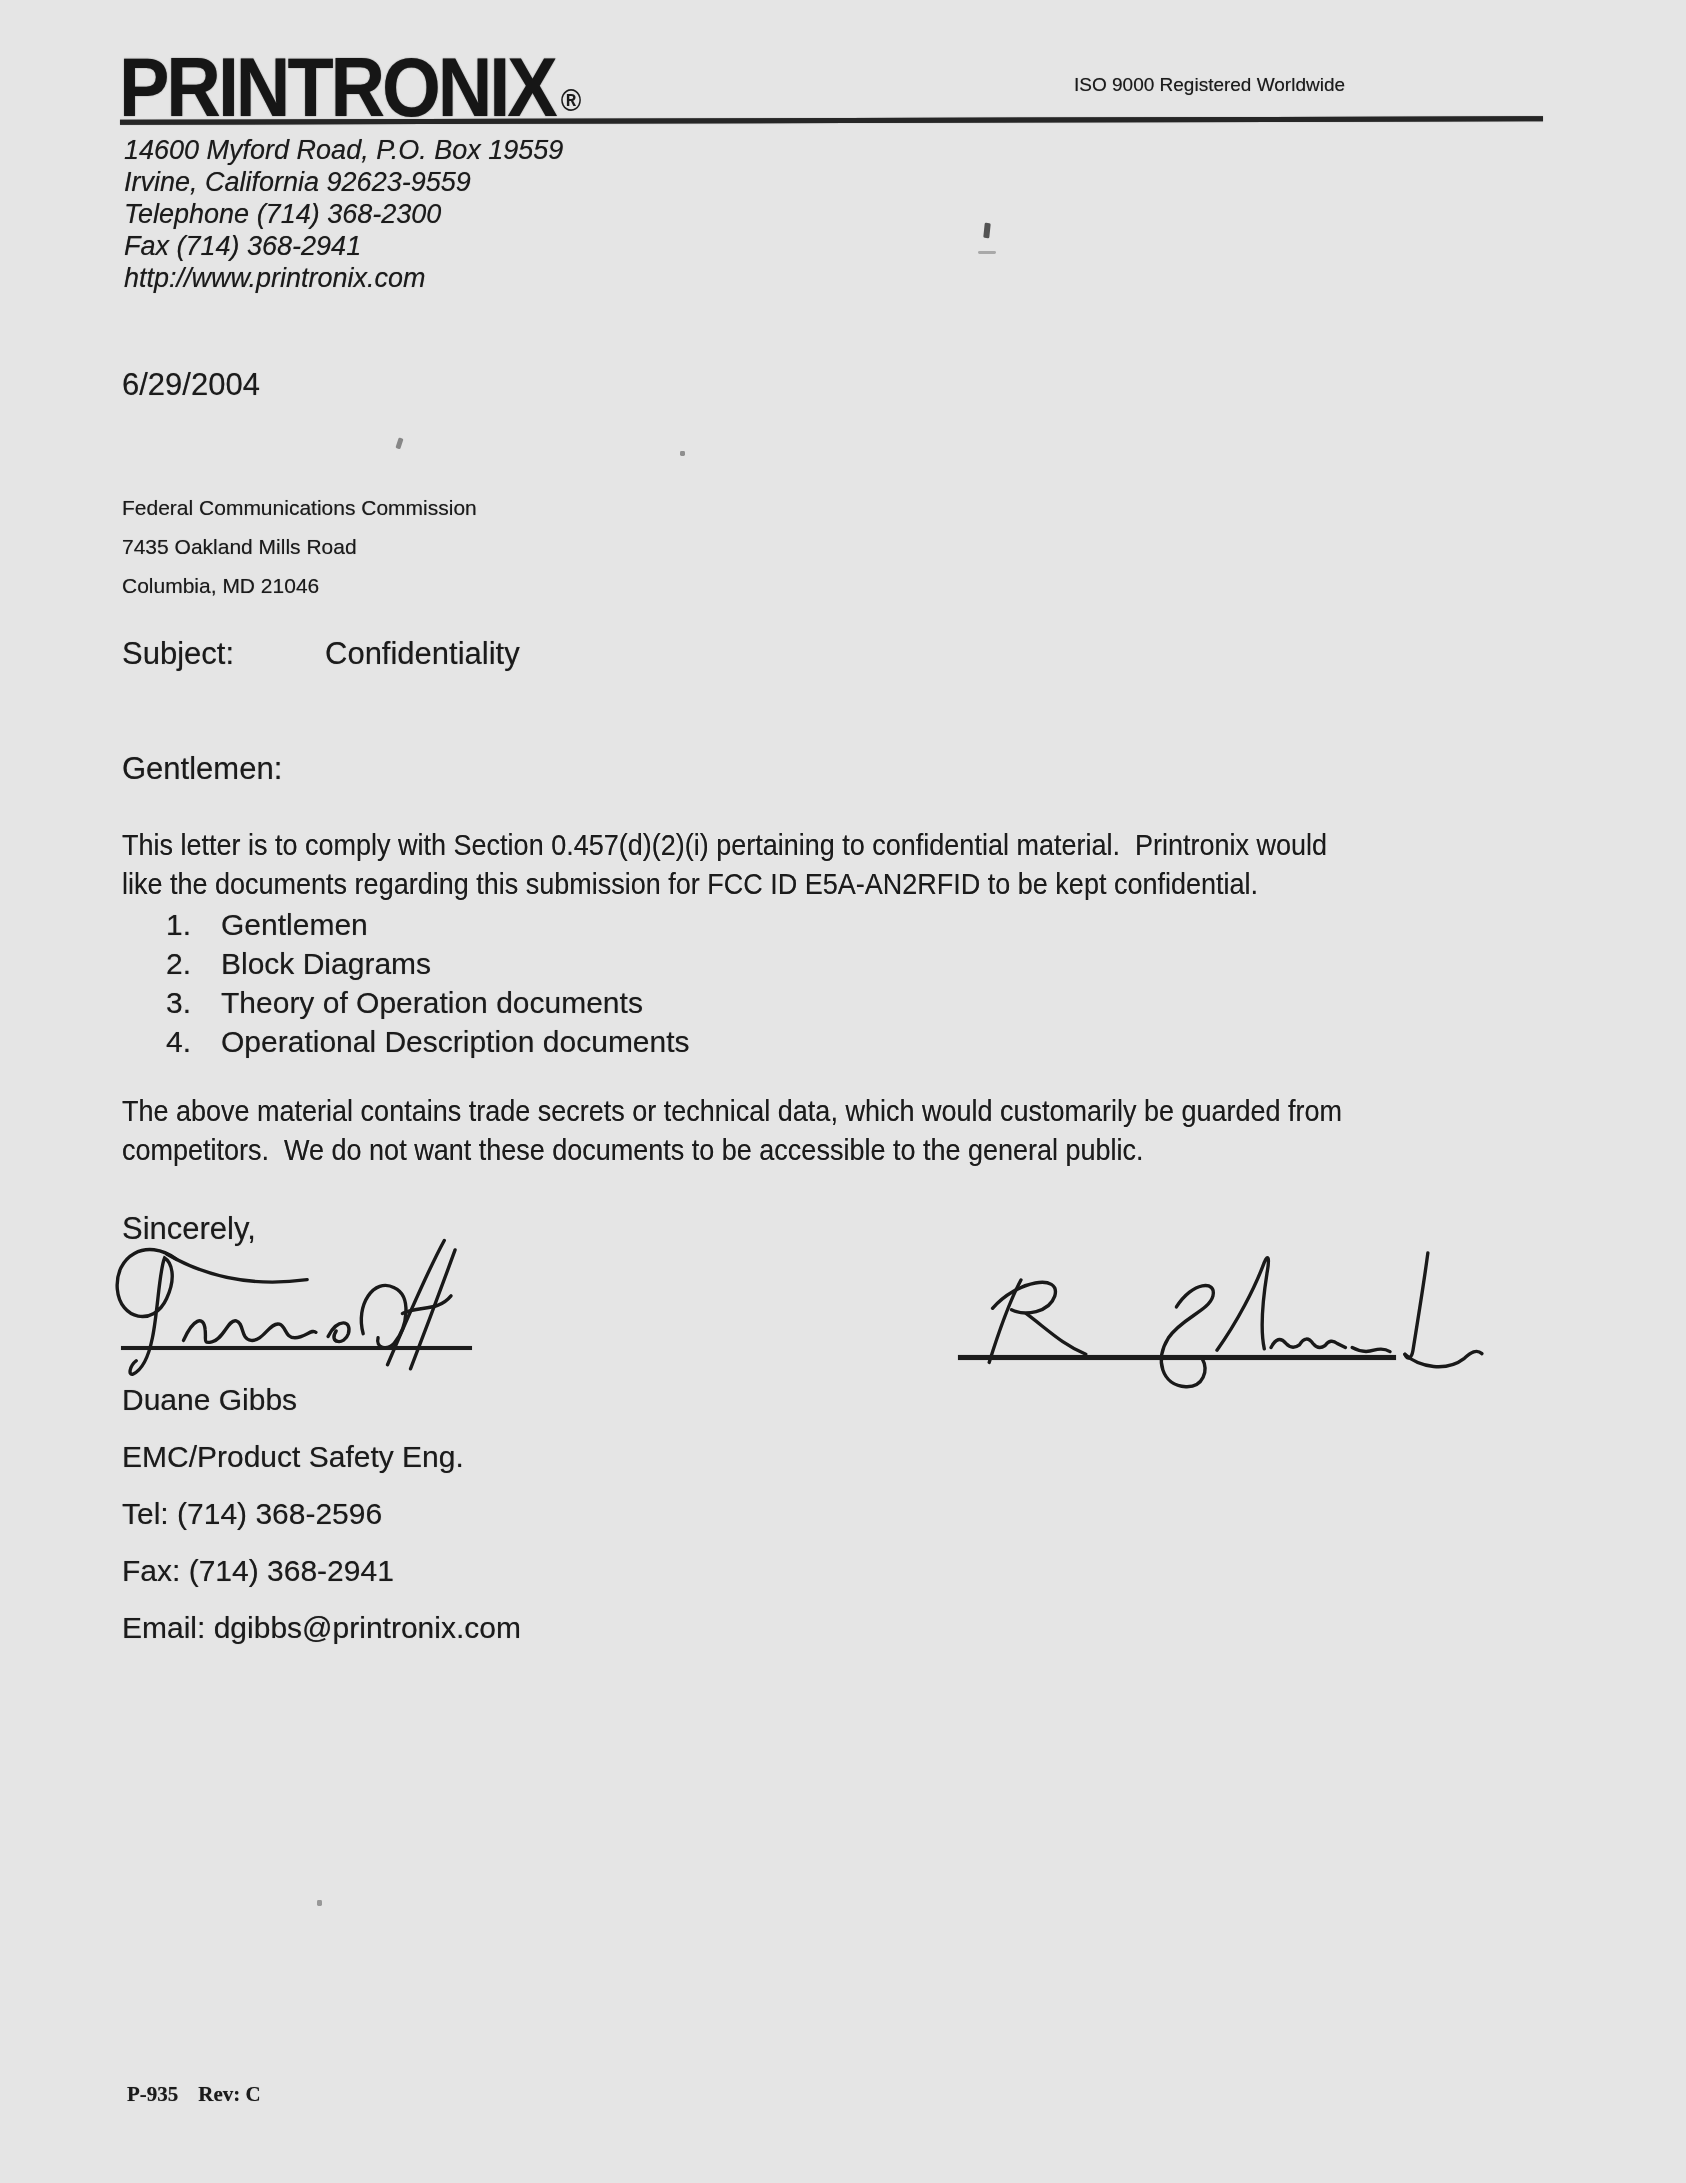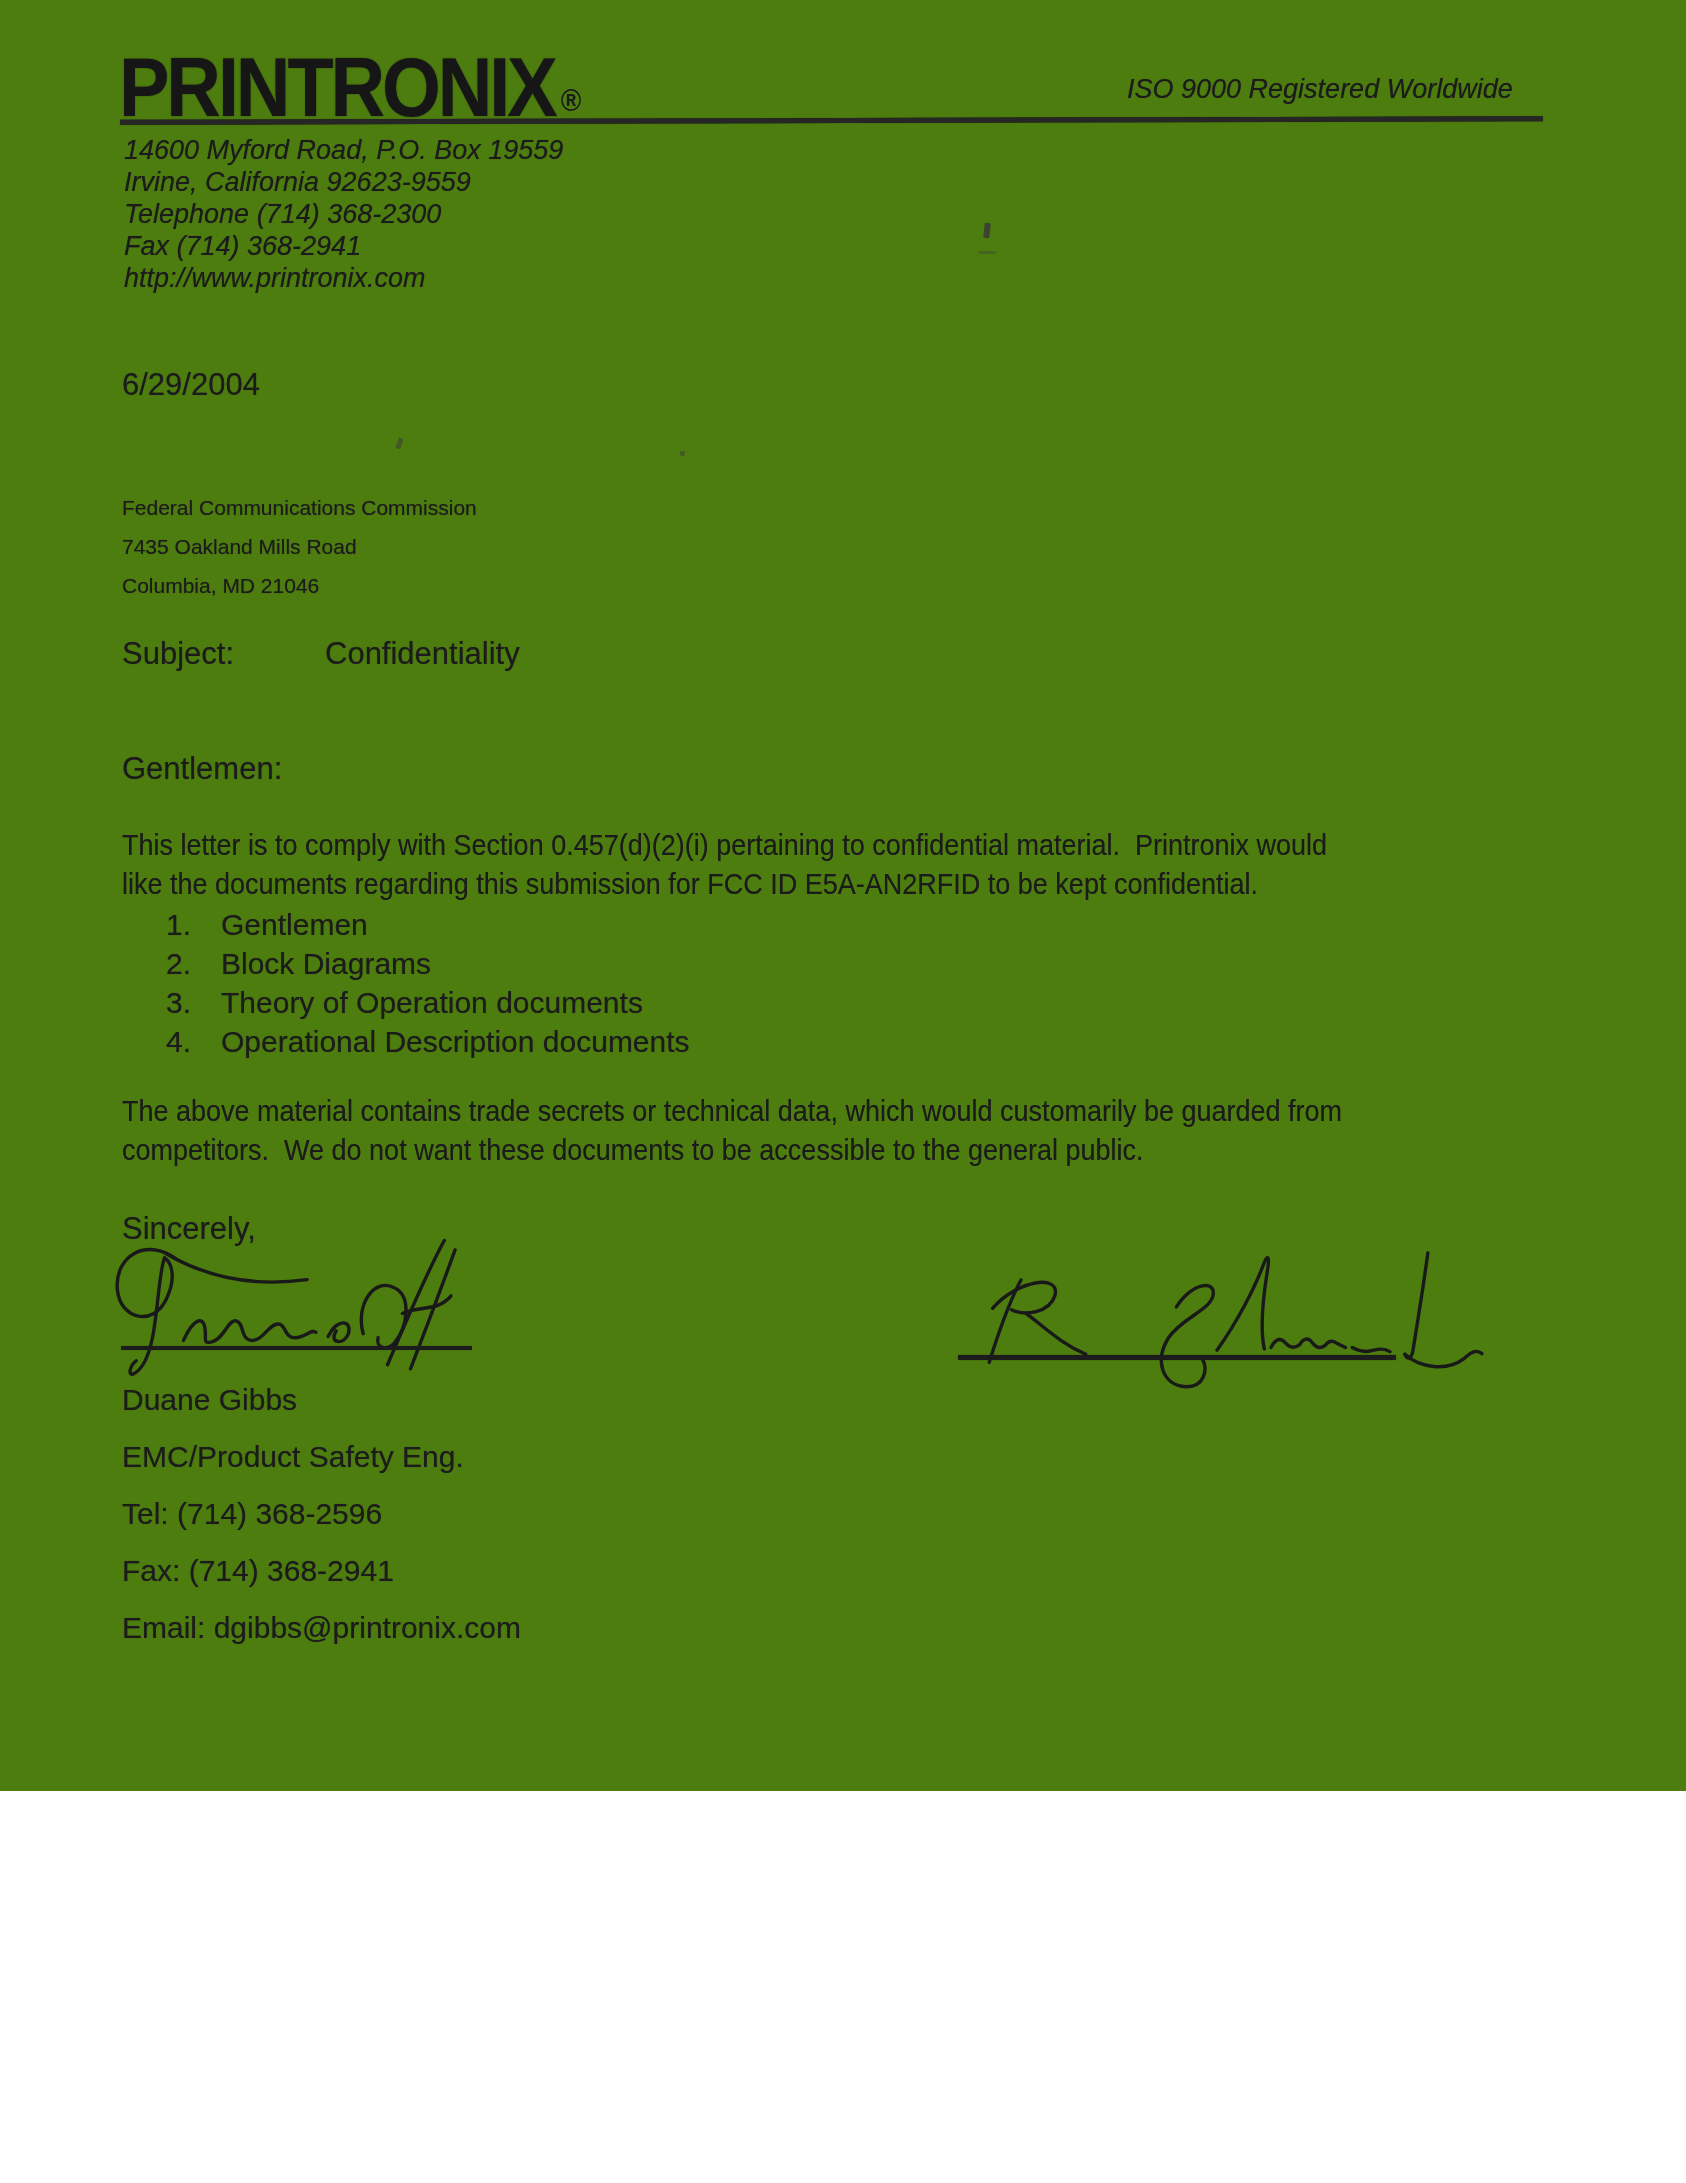--- a/index.html
+++ b/index.html
@@ -1,34 +1,34 @@
 <!DOCTYPE html>
 <html style="font-size:10.8px"><head>
 <meta charset="utf-8">
 <style>
   html,body { margin:0; padding:0; background:#ffffff; }
   .page {
-    position:relative; width:1686px; height:1791px;
-    background:#4d7c0f; overflow:hidden;
+    position:relative; width:1686px; height:2183px;
+    background:#e5e5e5; overflow:hidden;
     font-family:"Liberation Sans", sans-serif; color:#1b1b1b;
   }
   .abs { position:absolute; }
   .ink { text-shadow: 0 0 0.7px rgba(25,25,25,0.55); }
 
   
   .logo { top:39px; left:119px; white-space:nowrap;
           transform:scaleX(0.9); transform-origin:left top; }
   .logo-word { font-weight:bold; font-size:84px; letter-spacing:-3.4px;
                color:#161616; text-shadow:0 0 1.4px rgba(20,20,20,.6); }
   .logo-reg { display:inline-block; font-weight:bold; font-size:31px;
               letter-spacing:0; transform:translateY(-5.4px); margin-left:6.8px; }
   .header-rule { top:118px; left:120px; width:1423px; height:4.7px;
                  background:#262626; transform:rotate(-0.14deg);
                  box-shadow:0 0 0.7px rgba(0,0,0,.8); }
-  .iso { top:74px; left:1127px; font-style:italic; font-size:27px; }
+  .iso { top:74px; left:1074px; font-size:19px; }
   .sender { top:134px; left:124px; font-style:italic; font-size:27px;
             line-height:32px; }
 
   
   .date { top:367px; left:122px; font-size:31px; }
   .recipient { top:488px; left:122px; font-size:21px; line-height:39px; }
   .subject-row { top:636px; left:122px; font-size:31px; }
   .subject-value { position:absolute; left:203px; top:0; white-space:nowrap; }
   .salutation { top:751px; left:122px; font-size:31px; }
 

